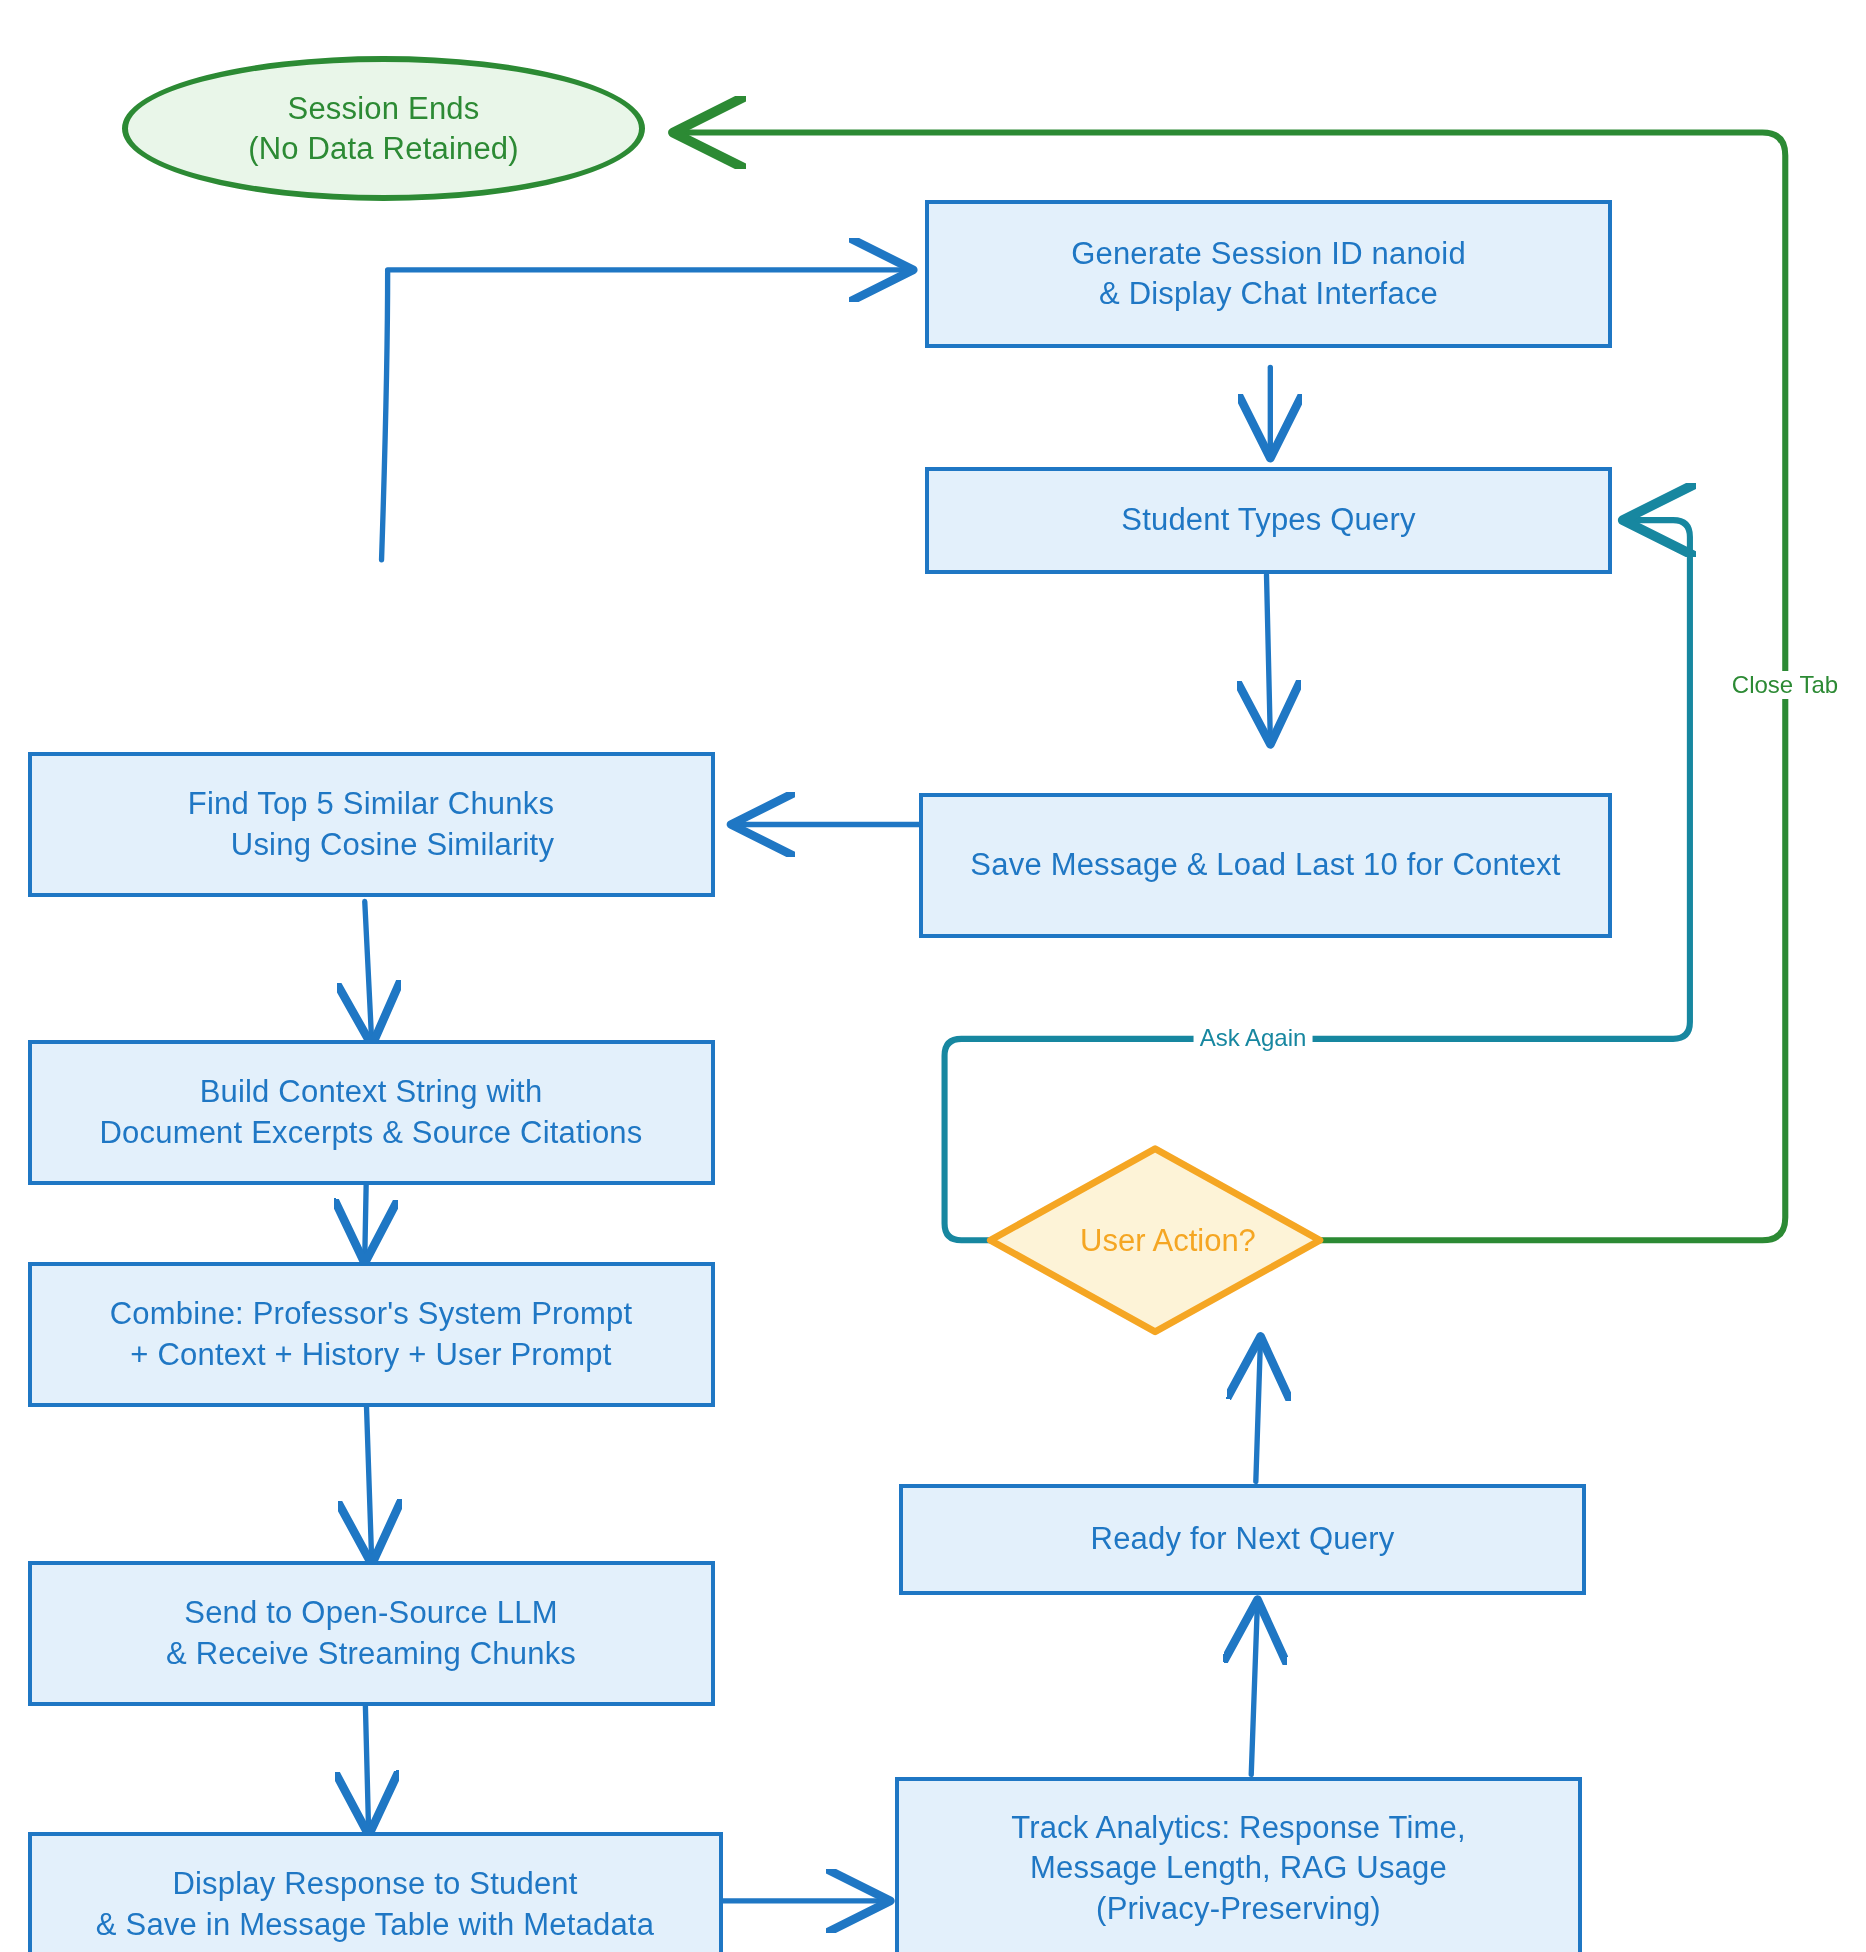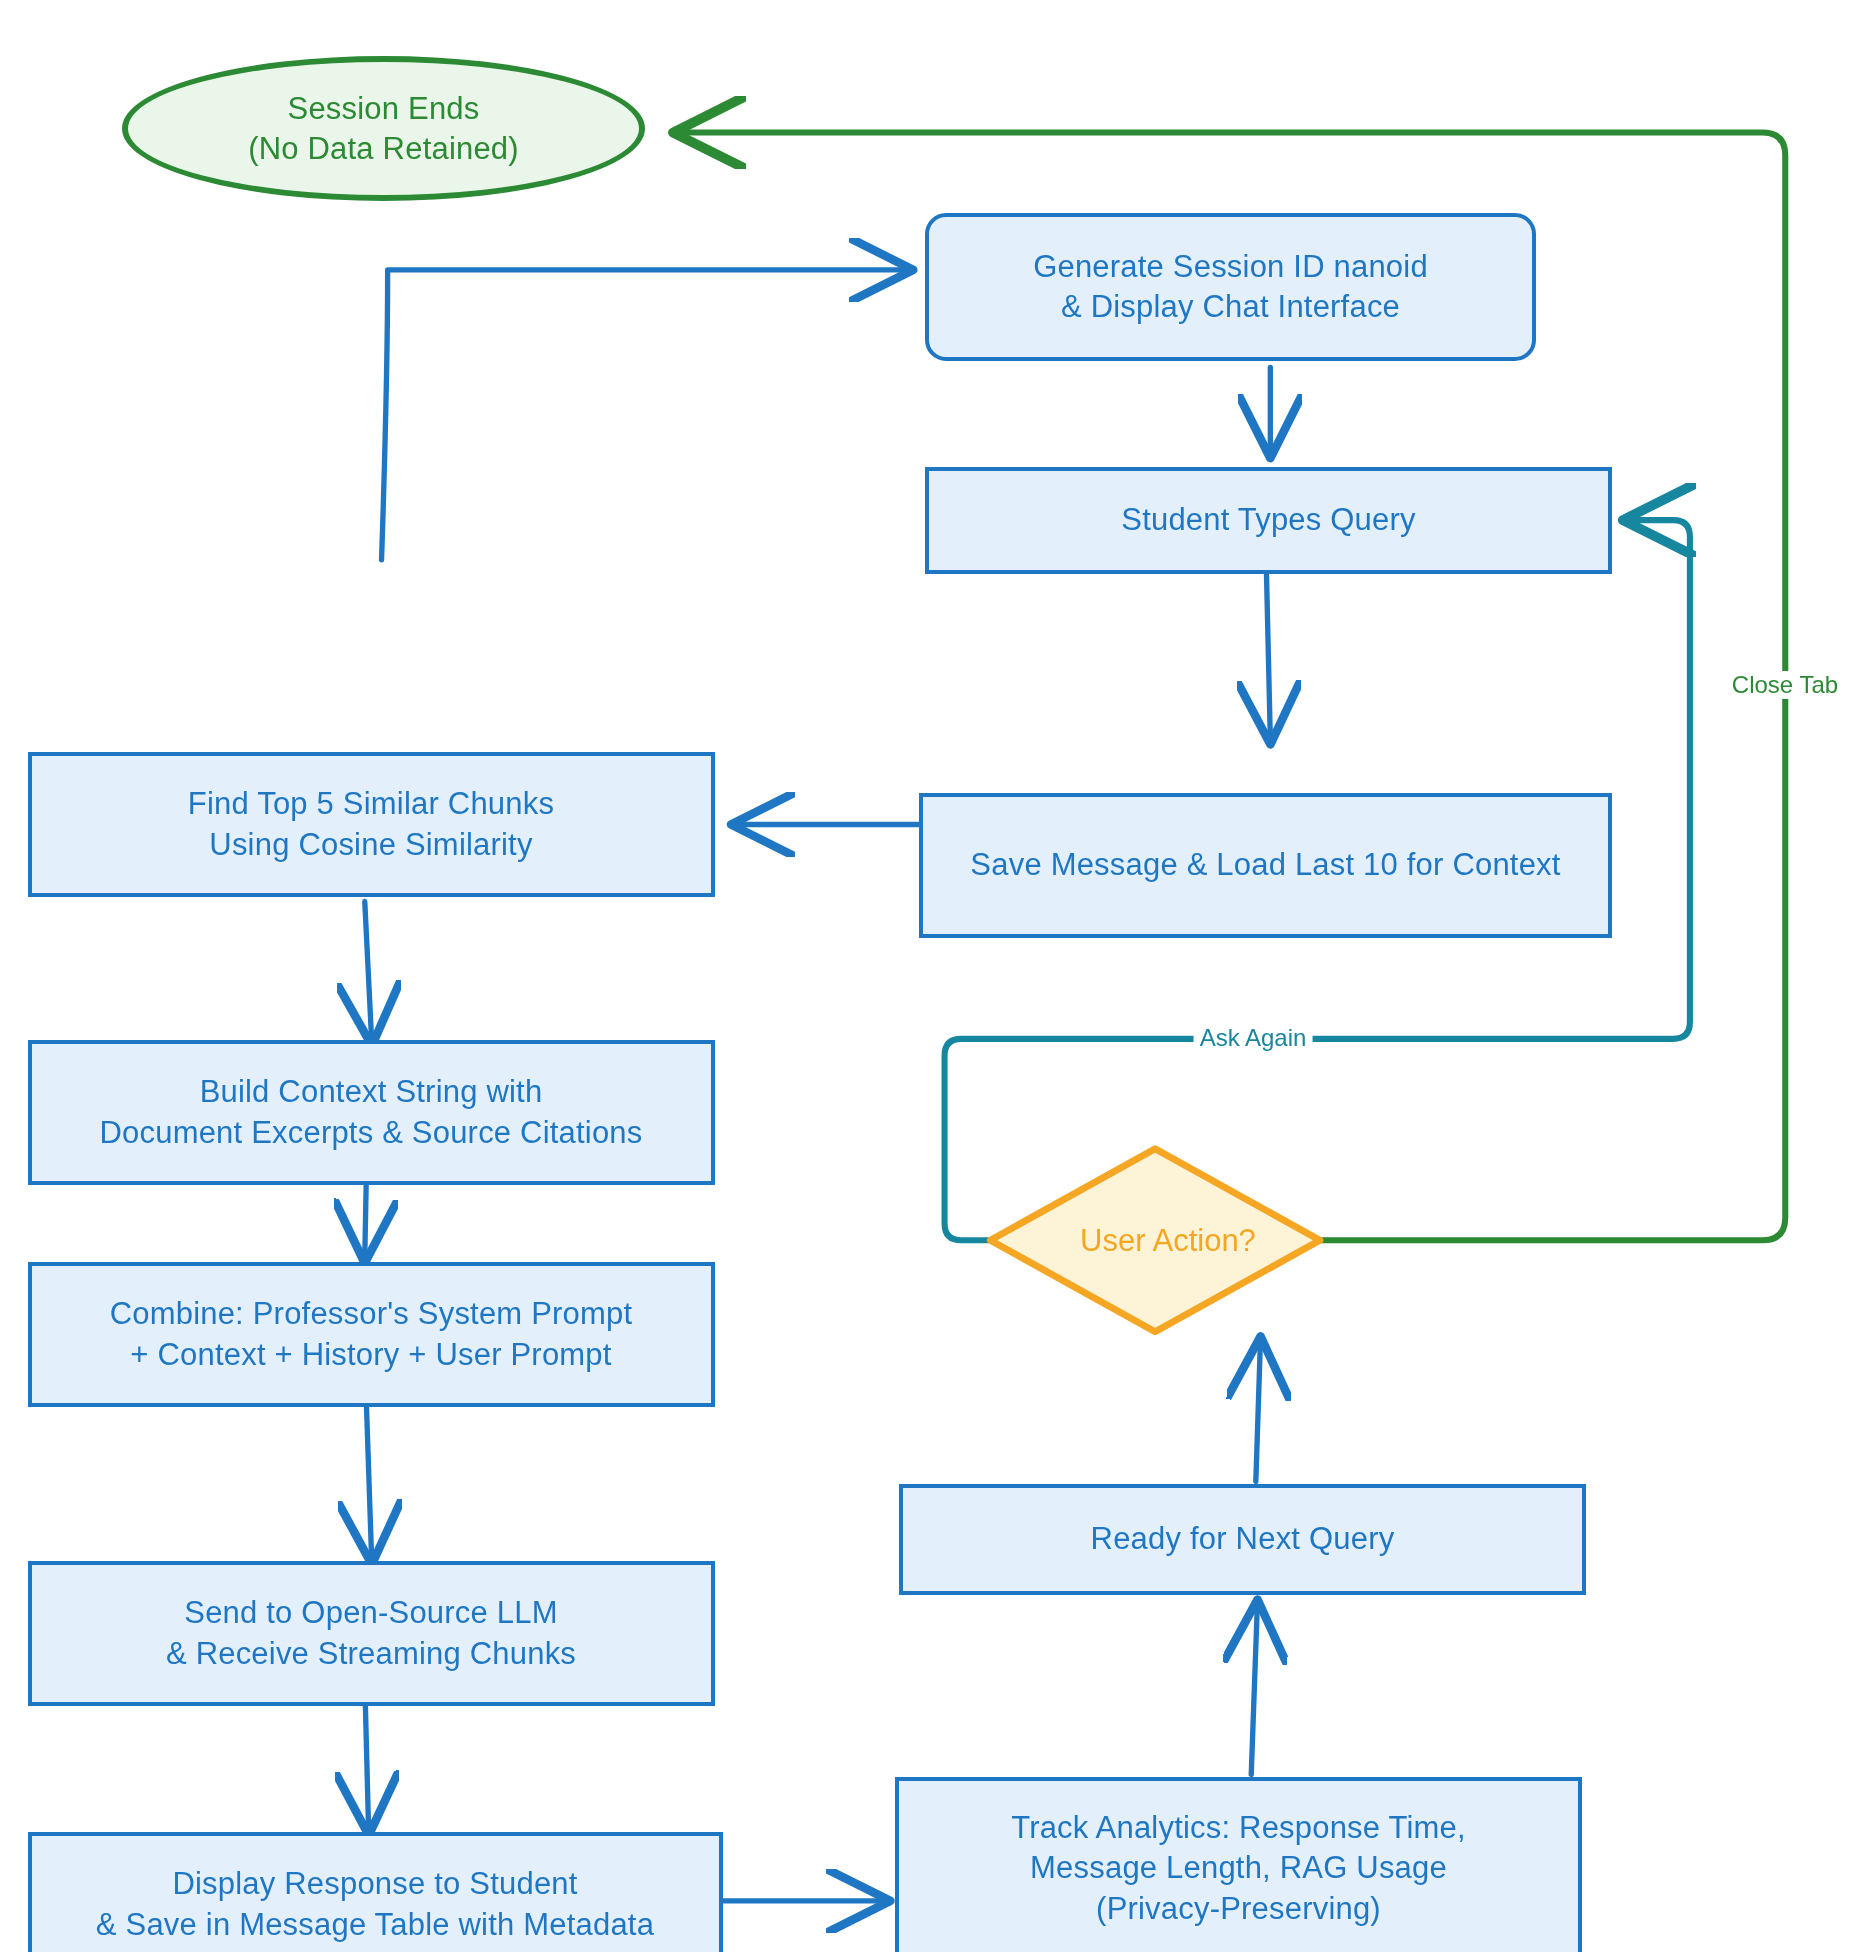--- a/index.html
+++ b/index.html
@@ -100,35 +100,35 @@
 
       <polygon points="1514,1452 1730,1572 1514,1692 1298,1572" fill="#fdf3d7" stroke="#f5a623" stroke-width="9" stroke-linejoin="round"></polygon>
     </g>
   </svg>
 
   <div class="node ellipse-green" style="left:122px;top:15.3px;width:523px;height:145px;">
     <span class="label">Session Ends
 (No Data Retained)</span>
   </div>
 
-  <div class="node rect" style="left:925px;top:172px;width:611px;height:148px;border-radius:21px;">
+  <div class="node rect" style="left:925px;top:159px;width:687px;height:148px;">
     <span class="label">Generate Session ID nanoid
 &amp; Display Chat Interface</span>
   </div>
 
 
   <div class="node rect" style="left:925px;top:426px;width:687px;height:107px;">
     <span class="label">Student Types Query</span>
   </div>
 
   <div class="node rect" style="left:919px;top:752px;width:693px;height:145px;">
     <span class="label">Save Message &amp; Load Last 10 for Context</span>
   </div>
 
-  <div class="node rect" style="left:27.5px;top:711px;width:687px;height:145px;">
+  <div class="node rect" style="left:27.5px;top:711px;width:687px;height:145px;text-align:right;">
     <span class="label">Find Top 5 Similar Chunks
 Using Cosine Similarity</span>
   </div>
 
   <div class="node rect" style="left:27.5px;top:999px;width:687px;height:145px;">
     <span class="label">Build Context String with
 Document Excerpts &amp; Source Citations</span>
   </div>
 
   <div class="node rect" style="left:27.5px;top:1221px;width:687px;height:145px;">

